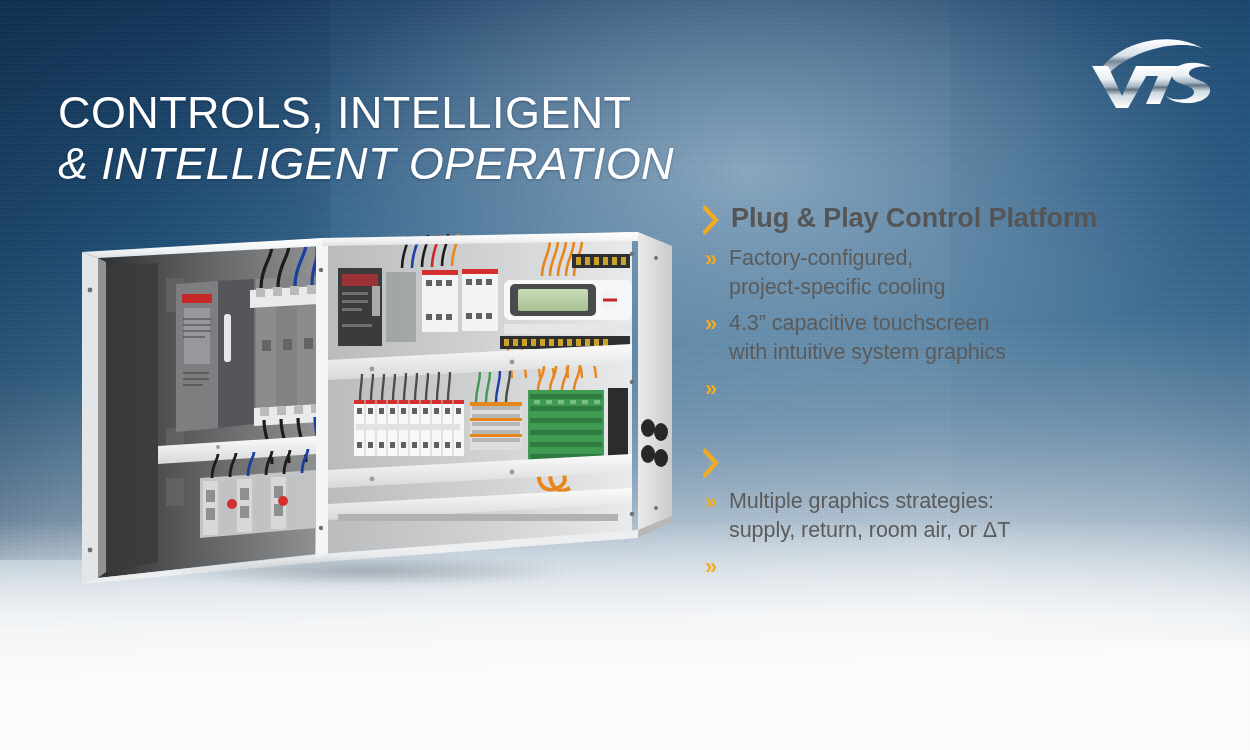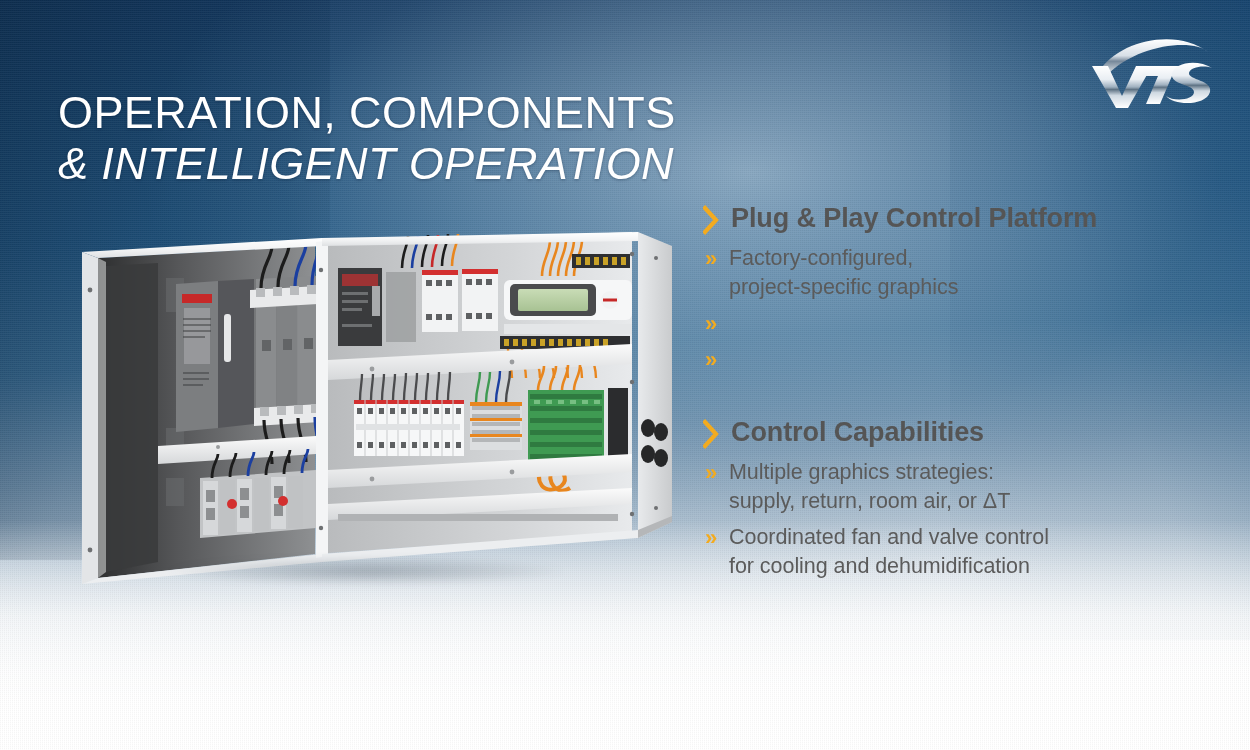--- a/index.html
+++ b/index.html
@@ -89,21 +89,21 @@
 <div class="slide">
 
   <div class="bg-base"></div>
   <div class="bg-sheen"></div>
   <div class="bg-left-dark"></div>
   <div class="bg-right-blue"></div>
   <div class="bg-bottom-white"></div>
   <div class="bg-noise"></div>
 
   <h1 class="title">
-    <span>OPERATION, COMPONENTS</span>
+    <span>CONTROLS, INTELLIGENT</span>
     <span class="title-l2">&amp; INTELLIGENT OPERATION</span>
   </h1>
 
   <div class="logo">
     <svg viewBox="0 0 140 82" width="140" height="82" aria-hidden="true">
       <defs>
         <linearGradient id="chrome" x1="0" y1="0" x2="0" y2="1">
           <stop offset="0%" stop-color="#ffffff"></stop>
           <stop offset="32%" stop-color="#e9eef3"></stop>
           <stop offset="50%" stop-color="#9fb0bf"></stop>
@@ -521,46 +521,45 @@
       <div class="ghead">
         <svg class="chev" viewBox="0 0 17 30">
           <path d="M2 3 L13 15 L2 27" fill="none" stroke="#f3ab1f" stroke-width="4.2" stroke-linecap="square" stroke-linejoin="miter"></path>
         </svg>
         <div class="ghead-text">Plug &amp; Play Control Platform</div>
       </div>
       <ul class="bullets">
         <li class="bullet">
           <span class="bmark">»</span>
           <span class="btext">Factory-configured,
-project-specific graphics</span>
+project-specific cooling</span>
         </li>
         <li class="bullet">
           <span class="bmark">»</span>
+          <span class="btext">4.3” capacitive touchscreen
+with intuitive system graphics</span>
         </li>
         <li class="bullet">
           <span class="bmark">»</span>
         </li>
       </ul>
     </div>
 
     <div class="group g2">
       <div class="ghead">
         <svg class="chev" viewBox="0 0 17 30">
           <path d="M2 3 L13 15 L2 27" fill="none" stroke="#f3ab1f" stroke-width="4.2" stroke-linecap="square" stroke-linejoin="miter"></path>
         </svg>
-        <div class="ghead-text">Control Capabilities</div>
       </div>
       <ul class="bullets">
         <li class="bullet">
           <span class="bmark">»</span>
           <span class="btext">Multiple graphics strategies:
 supply, return, room air, or ΔT</span>
         </li>
         <li class="bullet">
           <span class="bmark">»</span>
-          <span class="btext">Coordinated fan and valve control
-for cooling and dehumidification</span>
         </li>
       </ul>
     </div>
 
   </div>
 </div>
 
 </body></html>

